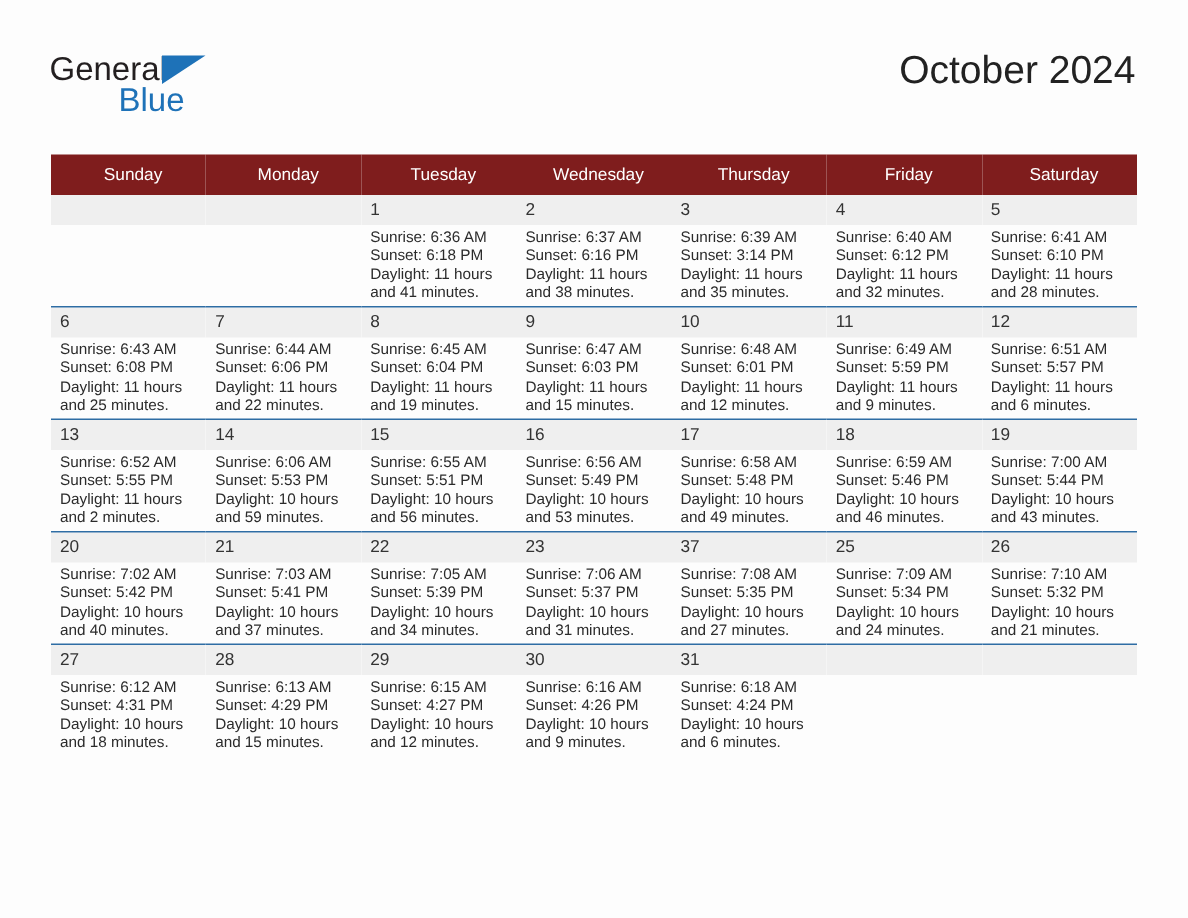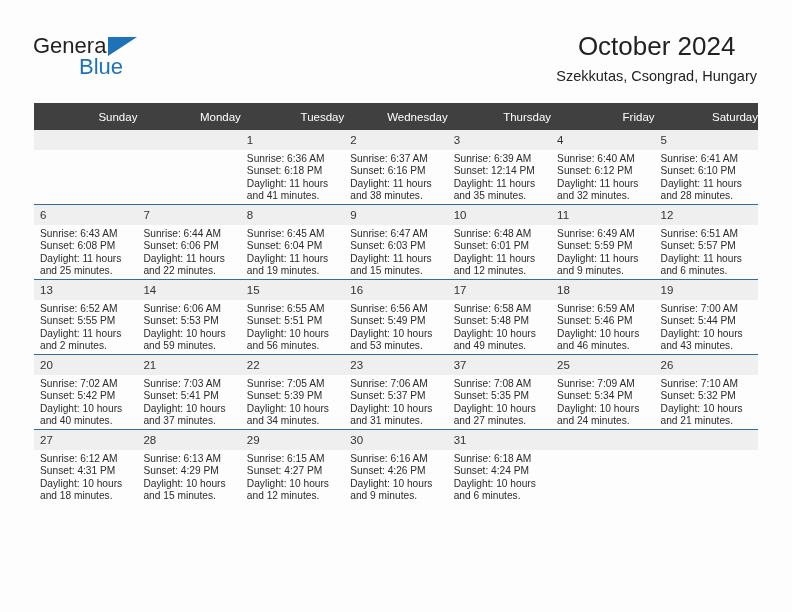--- a/index.html
+++ b/index.html
@@ -93,25 +93,25 @@
   .calendar {
     position: absolute;
     left: 34px;
     top: 103px;
     width: 724px;
     border-collapse: collapse;
     table-layout: fixed;
   }
 
   .calendar th {
-    background: #404040;
+    background: #7f1d1d;
     color: #ffffff;
     font-size: 11.5px;
     font-weight: normal;
-    text-align: right;
+    text-align: center;
     padding: 5px 0 5px 6px;
     height: 17px;
     border: none;
     margin-left: 32px;
   }
 
   .calendar td {
     vertical-align: top;
     padding: 0;
     border: none;
@@ -158,21 +158,20 @@
   <div class="header">
 
     <div class="logo">
       <span class="logo-general">General</span>
       <span class="logo-triangle"></span>
       <span class="logo-blue">Blue</span>
     </div>
 
     <div class="title-block">
       <div class="cal-title">October 2024</div>
-      <div class="cal-subtitle">Szekkutas, Csongrad, Hungary</div>
     </div>
 
   </div>
 
   <table class="calendar">
     <thead>
       <tr id="weekday-row">
           <th>Sunday</th>
           <th>Monday</th>
           <th>Tuesday</th>
@@ -207,21 +206,21 @@
               <div>Sunrise: 6:37 AM</div>
               <div>Sunset: 6:16 PM</div>
               <div class="daylight">Daylight: 11 hours</div>
               <div class="daylight">and 38 minutes.</div>
             </div>
           </td>
           <td>
             <div class="daynum">3</div>
             <div class="details">
               <div>Sunrise: 6:39 AM</div>
-              <div>Sunset: 12:14 PM</div>
+              <div>Sunset: 3:14 PM</div>
               <div class="daylight">Daylight: 11 hours</div>
               <div class="daylight">and 35 minutes.</div>
             </div>
           </td>
           <td>
             <div class="daynum">4</div>
             <div class="details">
               <div>Sunrise: 6:40 AM</div>
               <div>Sunset: 6:12 PM</div>
               <div class="daylight">Daylight: 11 hours</div>

